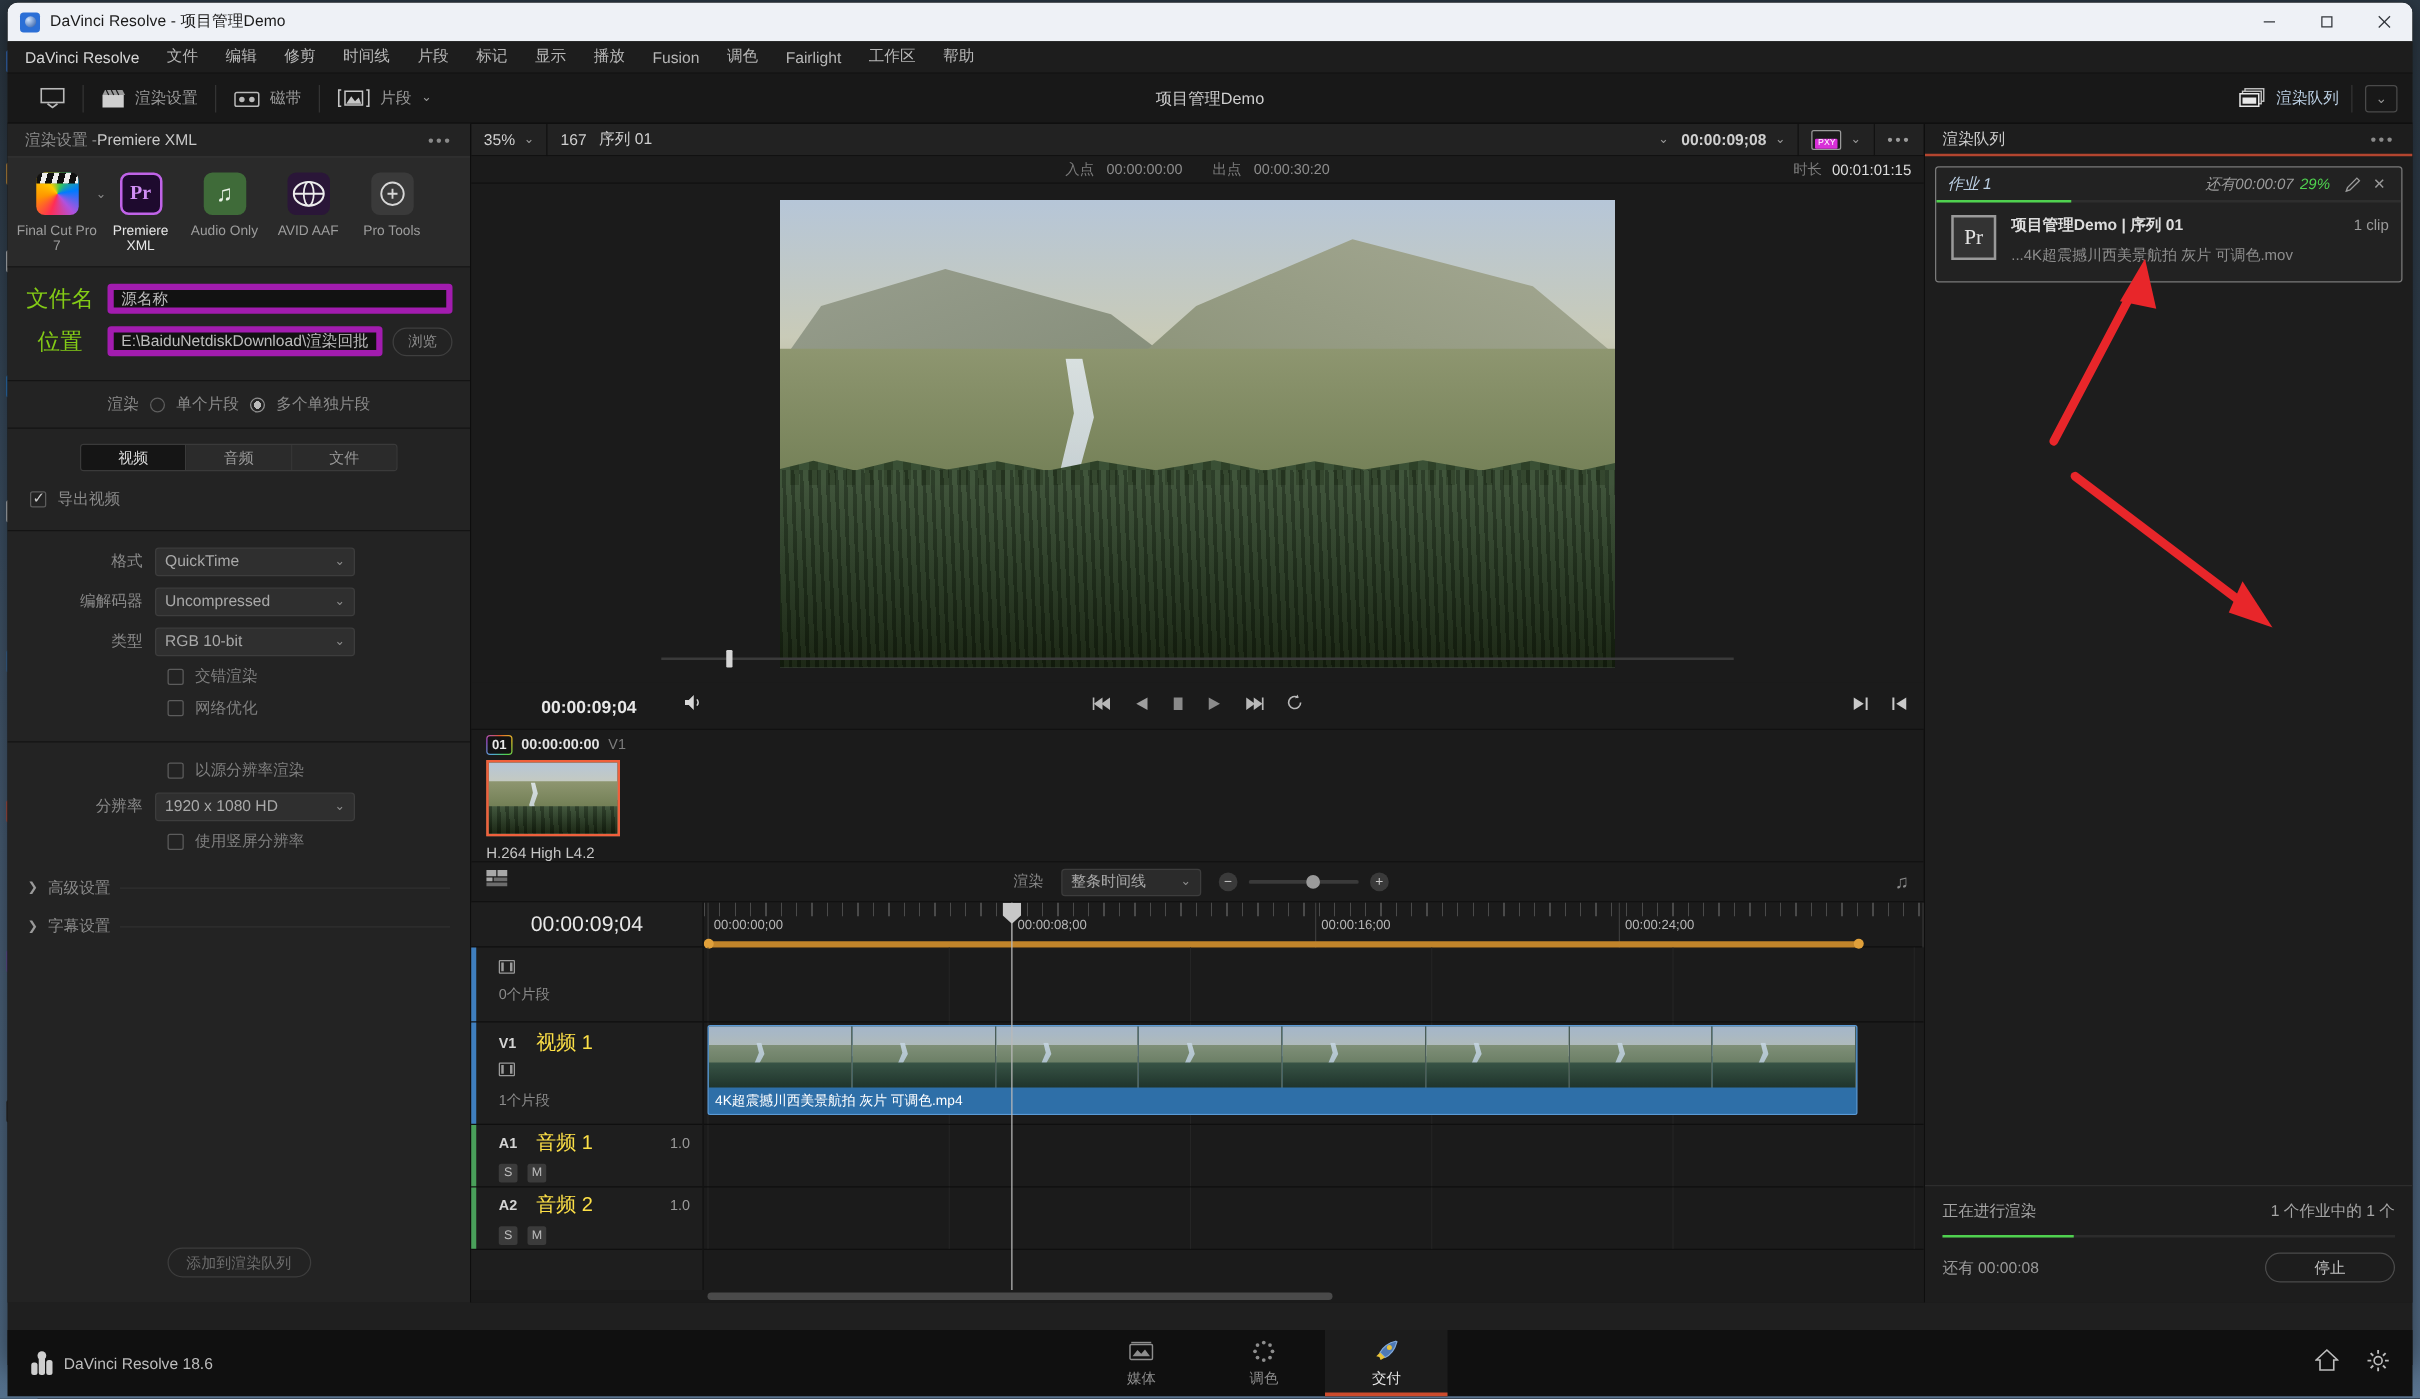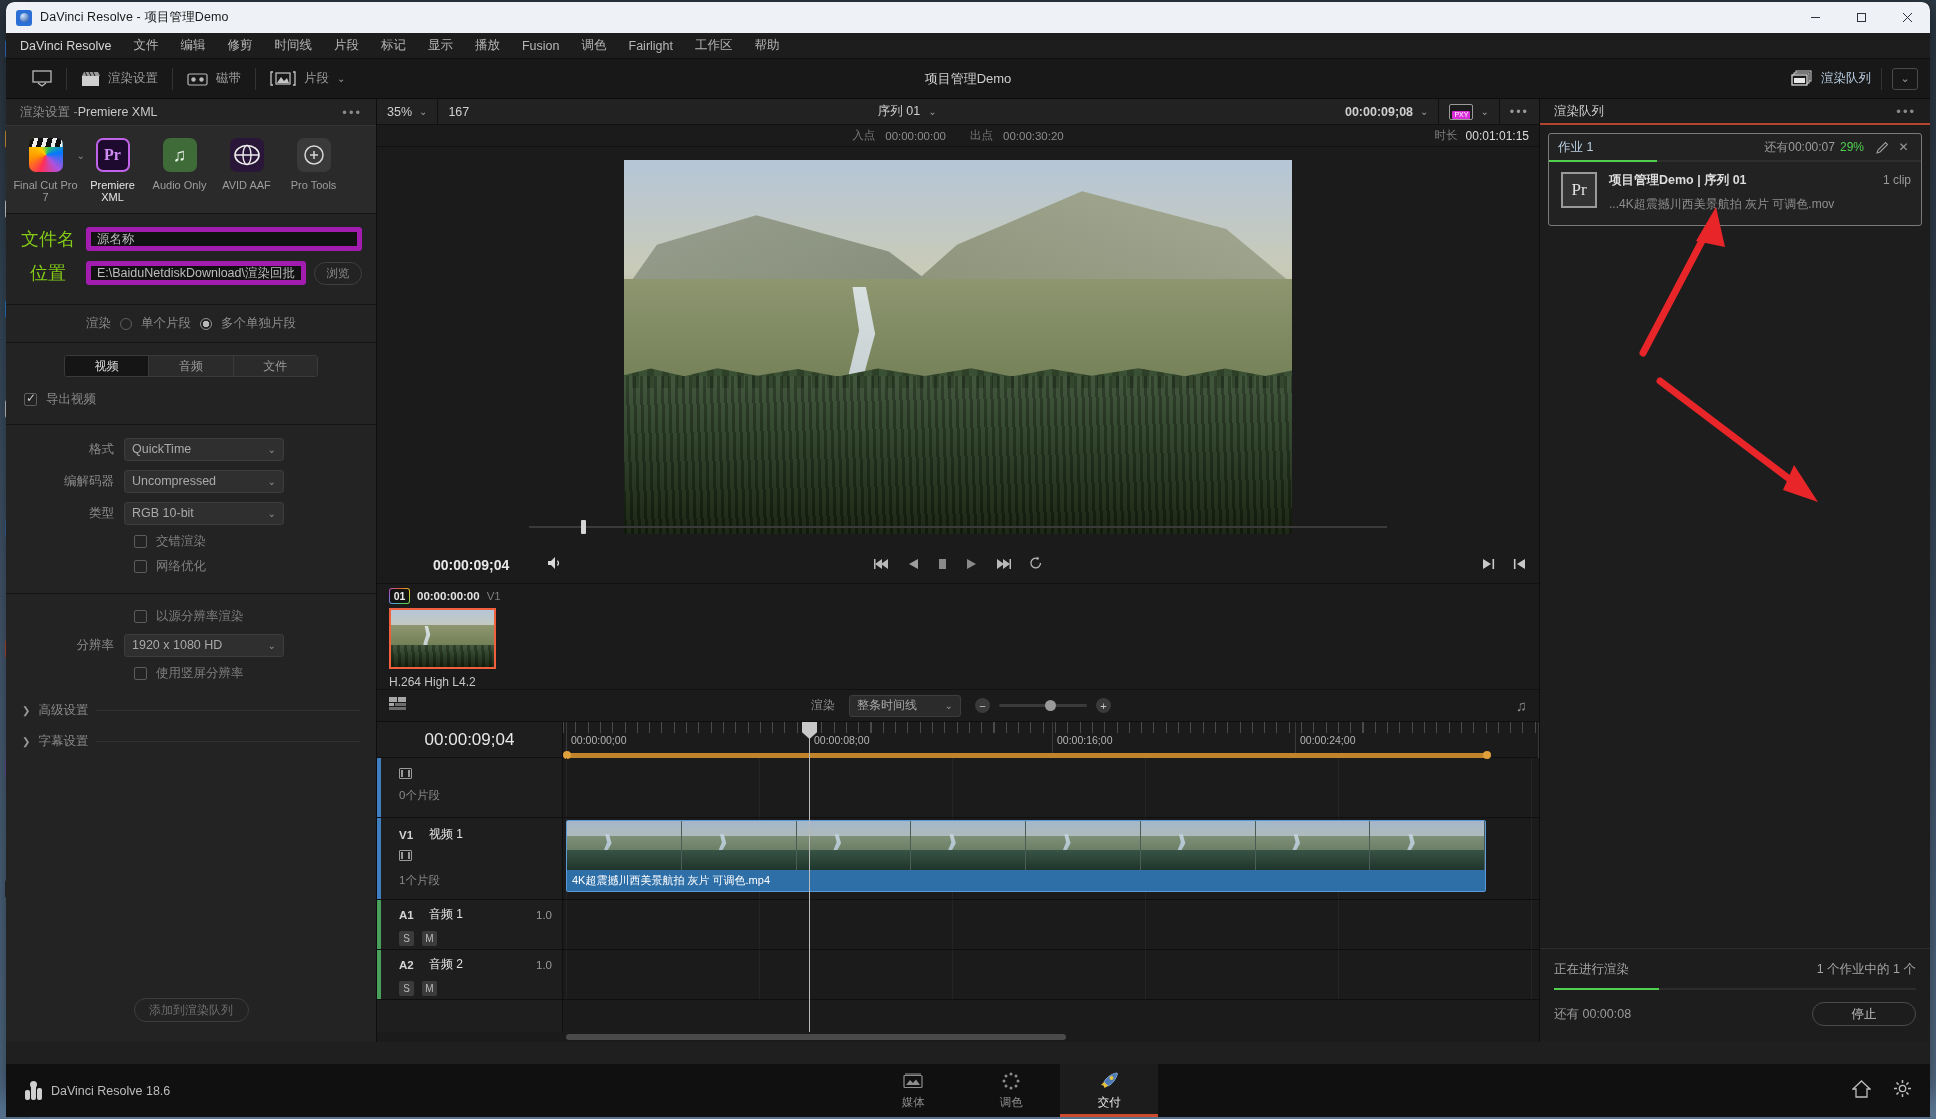--- a/index.html
+++ b/index.html
@@ -167,21 +167,21 @@
   }
 
   
   .center { flex:1; display:flex; flex-direction:column; background:#1b1b1b; min-width:0;}
   .viewer-top {
     height:26px; background:#222; display:flex; align-items:center; border-bottom:1px solid #111;
     font-size:12.5px; color:#cfcfcf;
   }
   .vt-cell { display:flex; align-items:center; gap:7px; padding:0 10px; height:26px; border-right:1px solid #111;}
   .vt-cell .cv{ font-size:10px; color:#9a9a9a;}
-  .vt-seq { flex:1; display:flex; align-items:center; justify-content:center; gap:8px;}
+  .vt-seq { flex:1; display:flex; align-items:center; justify-content:space-between; gap:8px;}
   .vt-right { display:flex; align-items:center; }
   .pxy-badge { width:24px; height:16px; border:1px solid #9a9a9a; border-radius:2px; position:relative;
       display:flex; align-items:flex-end; justify-content:center; background:#1b1b1b;}
   .pxy-badge i { font-style:normal; font-size:7px; background:#d82fd8; color:#fff; padding:0 2px; line-height:8px; border-radius:1px;}
   .inout-bar {
     height:22px; background:#1b1b1b; display:flex; align-items:center; justify-content:center;
     gap:10px; font-size:11.5px; color:#7b7b7b; border-bottom:1px solid #111; position:relative;
   }
   .inout-bar .v { color:#8d8d8d; }
   .inout-right { position:absolute; right:10px; display:flex; gap:8px; align-items:center;}
@@ -254,21 +254,21 @@
   
   .timeline { flex:1; background:#1b1b1b; display:flex; flex-direction:column; min-height:0; position:relative;}
   .tl-rows { flex:1; display:flex; min-height:0;}
   .tl-headers { width:186px; background:#1e1e1e; border-right:1px solid #0f0f0f; flex:none;}
   .tl-tc-box { height:36px; display:flex; align-items:center; justify-content:center;
       font-size:17px; color:#e8e8e8; border-bottom:1px solid #0f0f0f;}
   .trk-hdr { position:relative; border-bottom:1px solid #0f0f0f; padding-left:10px;}
   .trk-accent { position:absolute; left:0; top:0; bottom:0; width:4px;}
   .trk-line { display:flex; align-items:center; height:25px; gap:12px; padding-left:12px;}
   .trk-id { font-size:11.5px; color:#d4d4d4; font-weight:700; width:18px;}
-  .trk-nm { font-size:12px; color:#e5e5e5;}
+  .trk-nm { font-size:16px; color:#fde047;}
   .trk-gain { margin-left:auto; margin-right:10px; font-size:11.5px; color:#9a9a9a;}
   .trk-cnt { font-size:11.5px; color:#8a8a8a;}
   .film-ic { width:13px; height:11px; border:1px solid #9a9a9a; border-radius:1px; position:relative; display:inline-block;}
   .film-ic::before, .film-ic::after{content:""; position:absolute; top:1px; bottom:1px; width:2px; background:#9a9a9a;}
   .film-ic::before{left:1px;} .film-ic::after{right:1px;}
   .sm-btns { display:flex; gap:8px; padding-left:12px; height:26px; align-items:center;}
   .smbtn { width:15px; height:15px; background:#3b3b3b; border-radius:2px; font-size:10px; color:#bdbdbd;
     display:flex; align-items:center; justify-content:center;}
 
   .tl-canvas { flex:1; position:relative; overflow:hidden; background:#1b1b1b;}
@@ -309,21 +309,21 @@
   
   .right { width:391px; background:#1d1d1d; border-left:1px solid #0e0e0e; display:flex; flex-direction:column;}
   .rq-head { height:26px; display:flex; align-items:center; padding:0 14px; border-bottom:2px solid #b3452f;
       background:#1d1d1d;}
   .rq-head .t { font-size:12.5px; color:#cfcfcf;}
   .rq-head .dots { margin-left:auto; color:#8a8a8a; letter-spacing:2px; font-size:13px;}
   .rq-list { flex:1; padding:8px; }
   .job {
     border:1px solid #7a7a7a; border-radius:3px; background:#222; overflow:hidden;
   }
-  .job-top { height:26px; display:flex; align-items:center; padding:0 9px; position:relative;}
+  .job-top { height:26px; display:flex; align-items:center; padding:0 9px; position:relative;font-style:italic;}
   .job-name { font-size:12.5px; color:#bcd0e4;}
   .job-eta { margin-left:auto; font-size:12px; color:#9c9c9c; margin-right:6px;}
   .job-eta b { color:#4fd14f; font-weight:400; margin-left:5px;text-align:right;}
   .job-ic { width:17px; display:flex; align-items:center; justify-content:center; color:#9a9a9a; font-size:12px; margin-left:4px;}
   .job-prog { height:2px; background:#2e2e2e; }
   .job-prog i { display:block; height:2px; background:#4fd14f; }
   .job-body { display:flex; gap:12px; padding:10px 10px 12px 12px;}
   .pr-badge { width:36px; height:36px; border:2px solid #9a9a9a; background:#333; color:#e4e4e4;
       display:flex; align-items:center; justify-content:center; font-size:17px;
       font-family:"Liberation Serif", serif; flex:none;}

